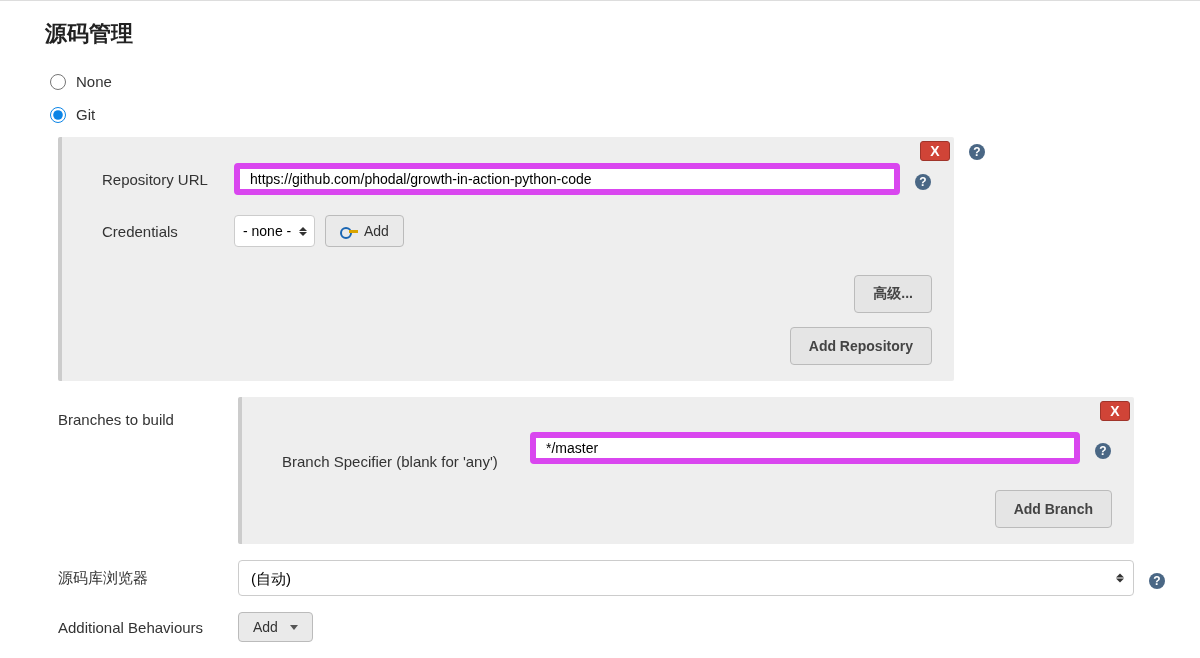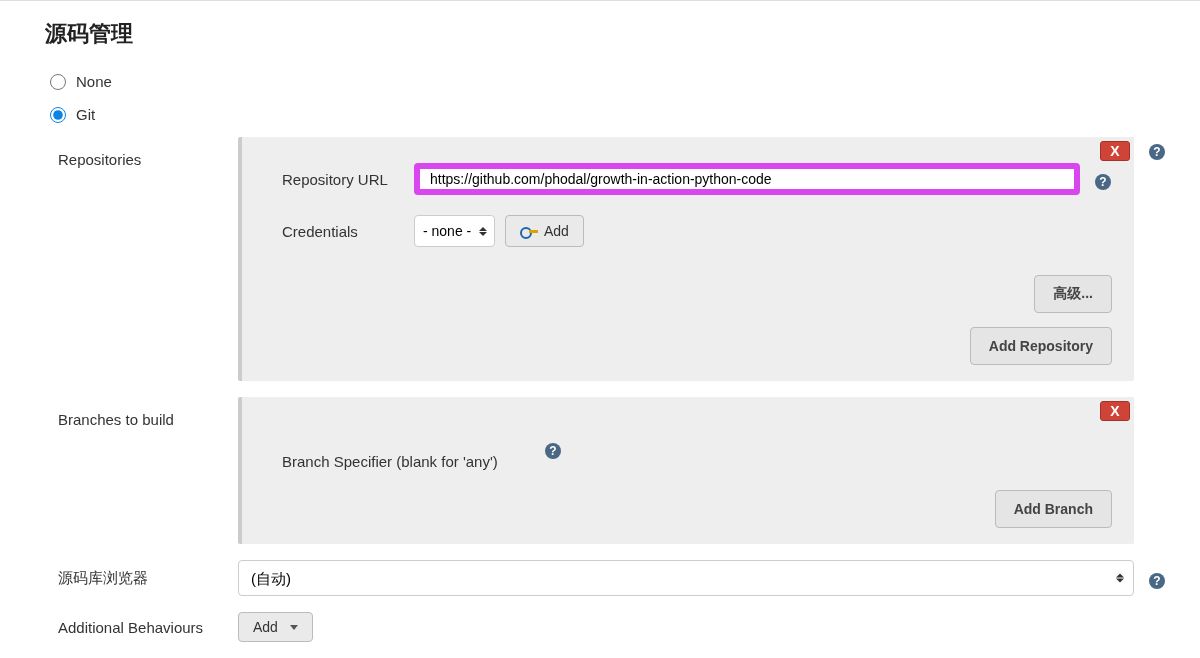--- a/index.html
+++ b/index.html
@@ -216,21 +216,20 @@
     <input type="radio" name="scm" style="">
     <label>None</label>
   </div>
 
   <div class="radio-row">
     <input type="radio" name="scm" checked="" style="">
     <label>Git</label>
   </div>
 
   <div class="sub-section">
-    <div class="sub-label">Repositories</div>
     <div class="config-block">
       <button class="delete-btn">X</button>
 
       <div class="form-row">
         <div class="form-row-label">Repository URL</div>
         <input type="text" class="text-input" value="https://github.com/phodal/growth-in-action-python-code" style="">
         <span class="help-icon">
           <svg width="18" height="18" viewBox="0 0 18 18">
               <circle cx="9" cy="9" r="8" fill="#4a6785"></circle>
               <text x="9" y="13" text-anchor="middle" font-size="12" font-weight="700" fill="#fff">?</text>
@@ -270,20 +269,21 @@
     </span>
   </div>
 
   <div class="sub-section">
     <div class="sub-label">Branches to build</div>
     <div class="config-block" style="padding-top:28px;">
       <button class="delete-btn">X</button>
 
       <div class="form-row">
         <div class="form-row-label wide">Branch Specifier (blank for 'any')</div>
+        <input type="text" class="text-input" value="*/master" style="">
         <span class="help-icon">
           <svg width="18" height="18" viewBox="0 0 18 18">
               <circle cx="9" cy="9" r="8" fill="#4a6785"></circle>
               <text x="9" y="13" text-anchor="middle" font-size="12" font-weight="700" fill="#fff">?</text>
             </svg>
         </span>
       </div>
 
       <div class="right-actions">
         <button class="btn">Add Branch</button>

